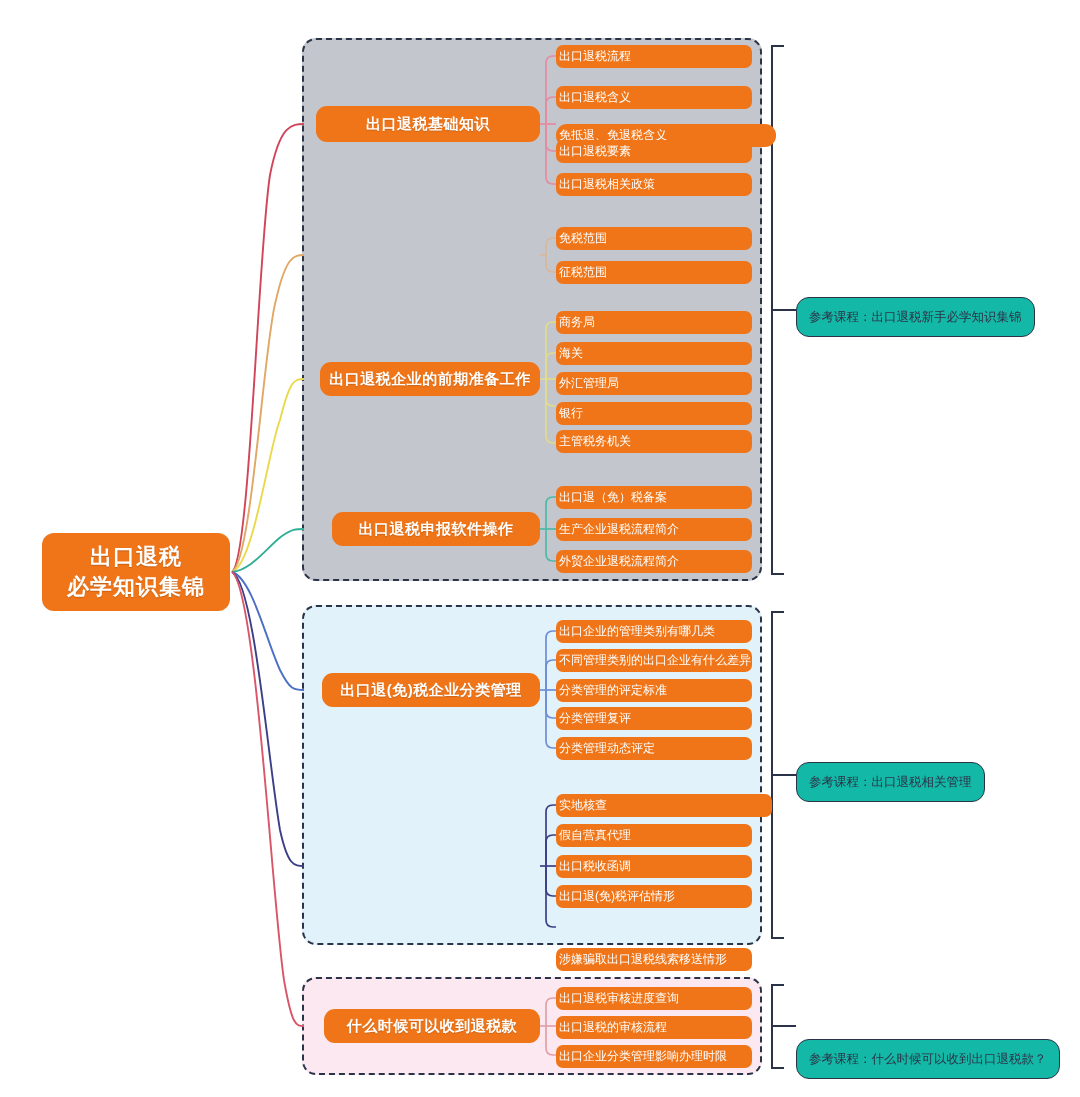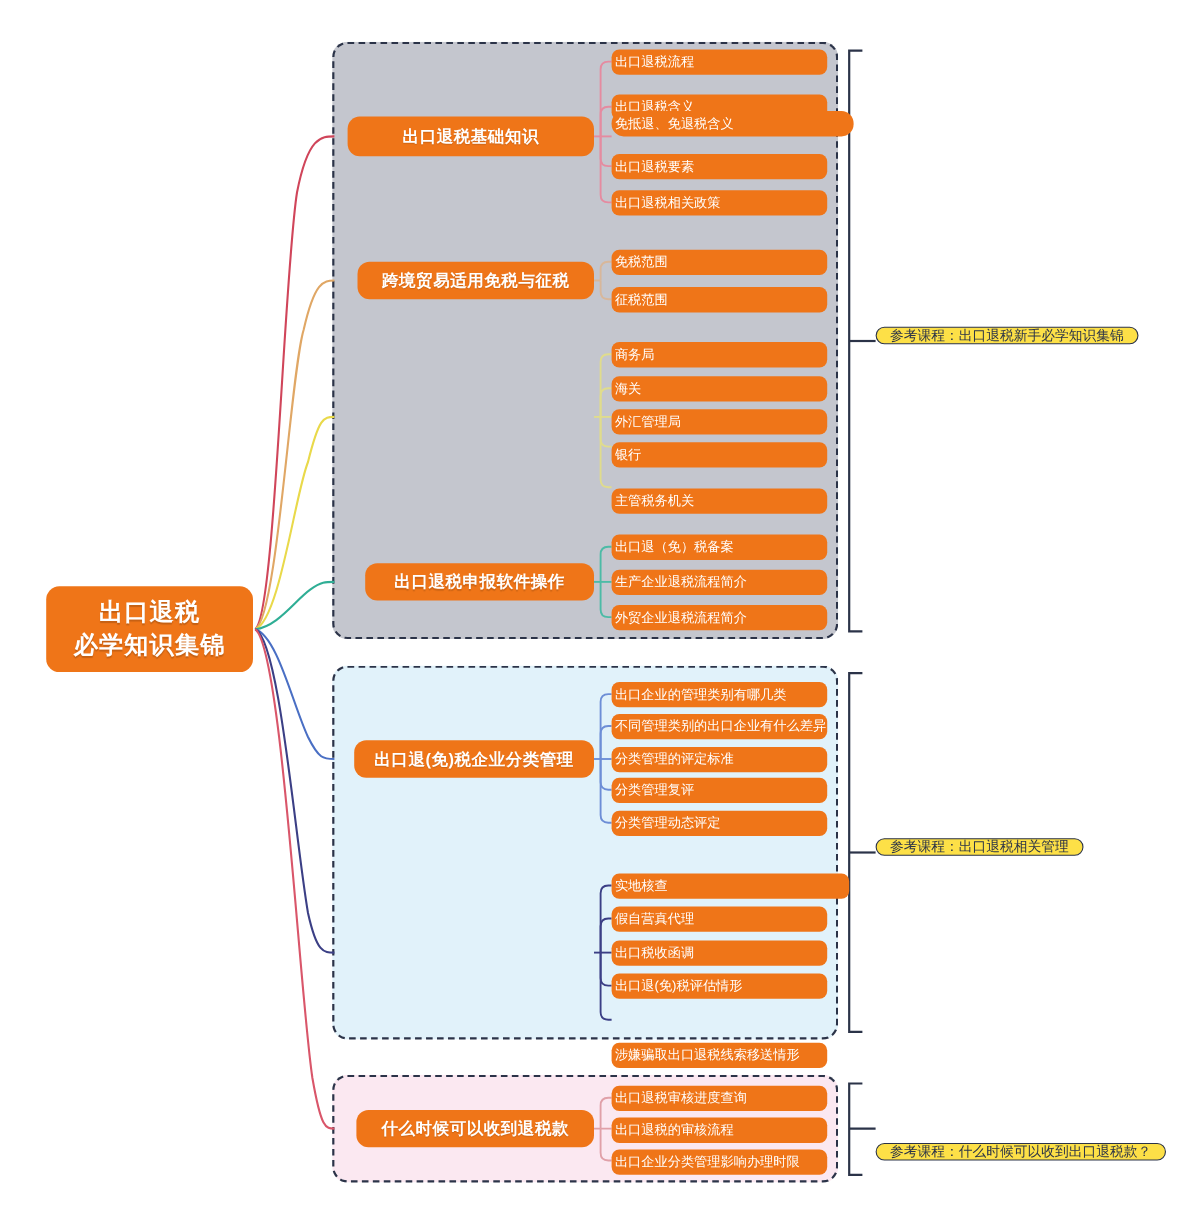--- a/index.html
+++ b/index.html
@@ -63,22 +63,22 @@
     color: #ffffff;
     font-size: 12px;
     padding-left: 3px;
     white-space: nowrap;
     overflow: hidden;
   }
 
   
   .annotation {
     position: absolute;
-    height: 16px;
-    background: #fde047;
+    height: 40px;
+    background: #14b8a6;
     border: 1.6px solid #2b3348;
     border-radius: 13px;
     display: flex; align-items: center; justify-content: center;
     color: #2b3348;
     font-size: 12.5px;
     padding: 0 12px;
     white-space: nowrap;
   }
 </style>
 </head>
@@ -175,33 +175,33 @@
   </svg>
 
   <div class="root-node">
     <span>出口退税</span>
     <span>必学知识集锦</span>
   </div>
 
   <div class="branch-node" style="left:316px; top:106px; width:224px; height:36px;">出口退税基础知识</div>
   <div class="leaf-node" style="left:556px; top:45px; width:196px;">出口退税流程</div>
   <div class="leaf-node" style="left:556px; top:86px; width:196px;">出口退税含义</div>
-  <div class="leaf-node" style="left:556px; top:101px; width:220px;border-radius:11px;">免抵退、免退税含义</div>
+  <div class="leaf-node" style="left:556px; top:124px; width:220px;border-radius:11px;">免抵退、免退税含义</div>
   <div class="leaf-node" style="left:556px; top:140px; width:196px;">出口退税要素</div>
   <div class="leaf-node" style="left:556px; top:173px; width:196px;">出口退税相关政策</div>
 
-  <div class="branch-node" style="left:325px; top:238px; width:215px; height:34px;">跨境贸易适用免税与征税</div>
   <div class="leaf-node" style="left:556px; top:227px; width:196px;">免税范围</div>
   <div class="leaf-node" style="left:556px; top:261px; width:196px;">征税范围</div>
 
+  <div class="branch-node" style="left:320px; top:362px; width:220px; height:34px;">出口退税企业的前期准备工作</div>
   <div class="leaf-node" style="left:556px; top:311px; width:196px;">商务局</div>
   <div class="leaf-node" style="left:556px; top:342px; width:196px;">海关</div>
   <div class="leaf-node" style="left:556px; top:372px; width:196px;">外汇管理局</div>
   <div class="leaf-node" style="left:556px; top:402px; width:196px;">银行</div>
-  <div class="leaf-node" style="left:556px; top:444px; width:196px;">主管税务机关</div>
+  <div class="leaf-node" style="left:556px; top:430px; width:196px;">主管税务机关</div>
 
   <div class="branch-node" style="left:332px; top:512px; width:208px; height:34px;">出口退税申报软件操作</div>
   <div class="leaf-node" style="left:556px; top:486px; width:196px;">出口退（免）税备案</div>
   <div class="leaf-node" style="left:556px; top:518px; width:196px;">生产企业退税流程简介</div>
   <div class="leaf-node" style="left:556px; top:550px; width:196px;">外贸企业退税流程简介</div>
 
   <div class="branch-node" style="left:322px; top:673px; width:218px; height:34px;">出口退(免)税企业分类管理</div>
   <div class="leaf-node" style="left:556px; top:620px; width:196px;">出口企业的管理类别有哪几类</div>
   <div class="leaf-node" style="left:556px; top:649px; width:196px;">不同管理类别的出口企业有什么差异</div>
   <div class="leaf-node" style="left:556px; top:679px; width:196px;">分类管理的评定标准</div>

